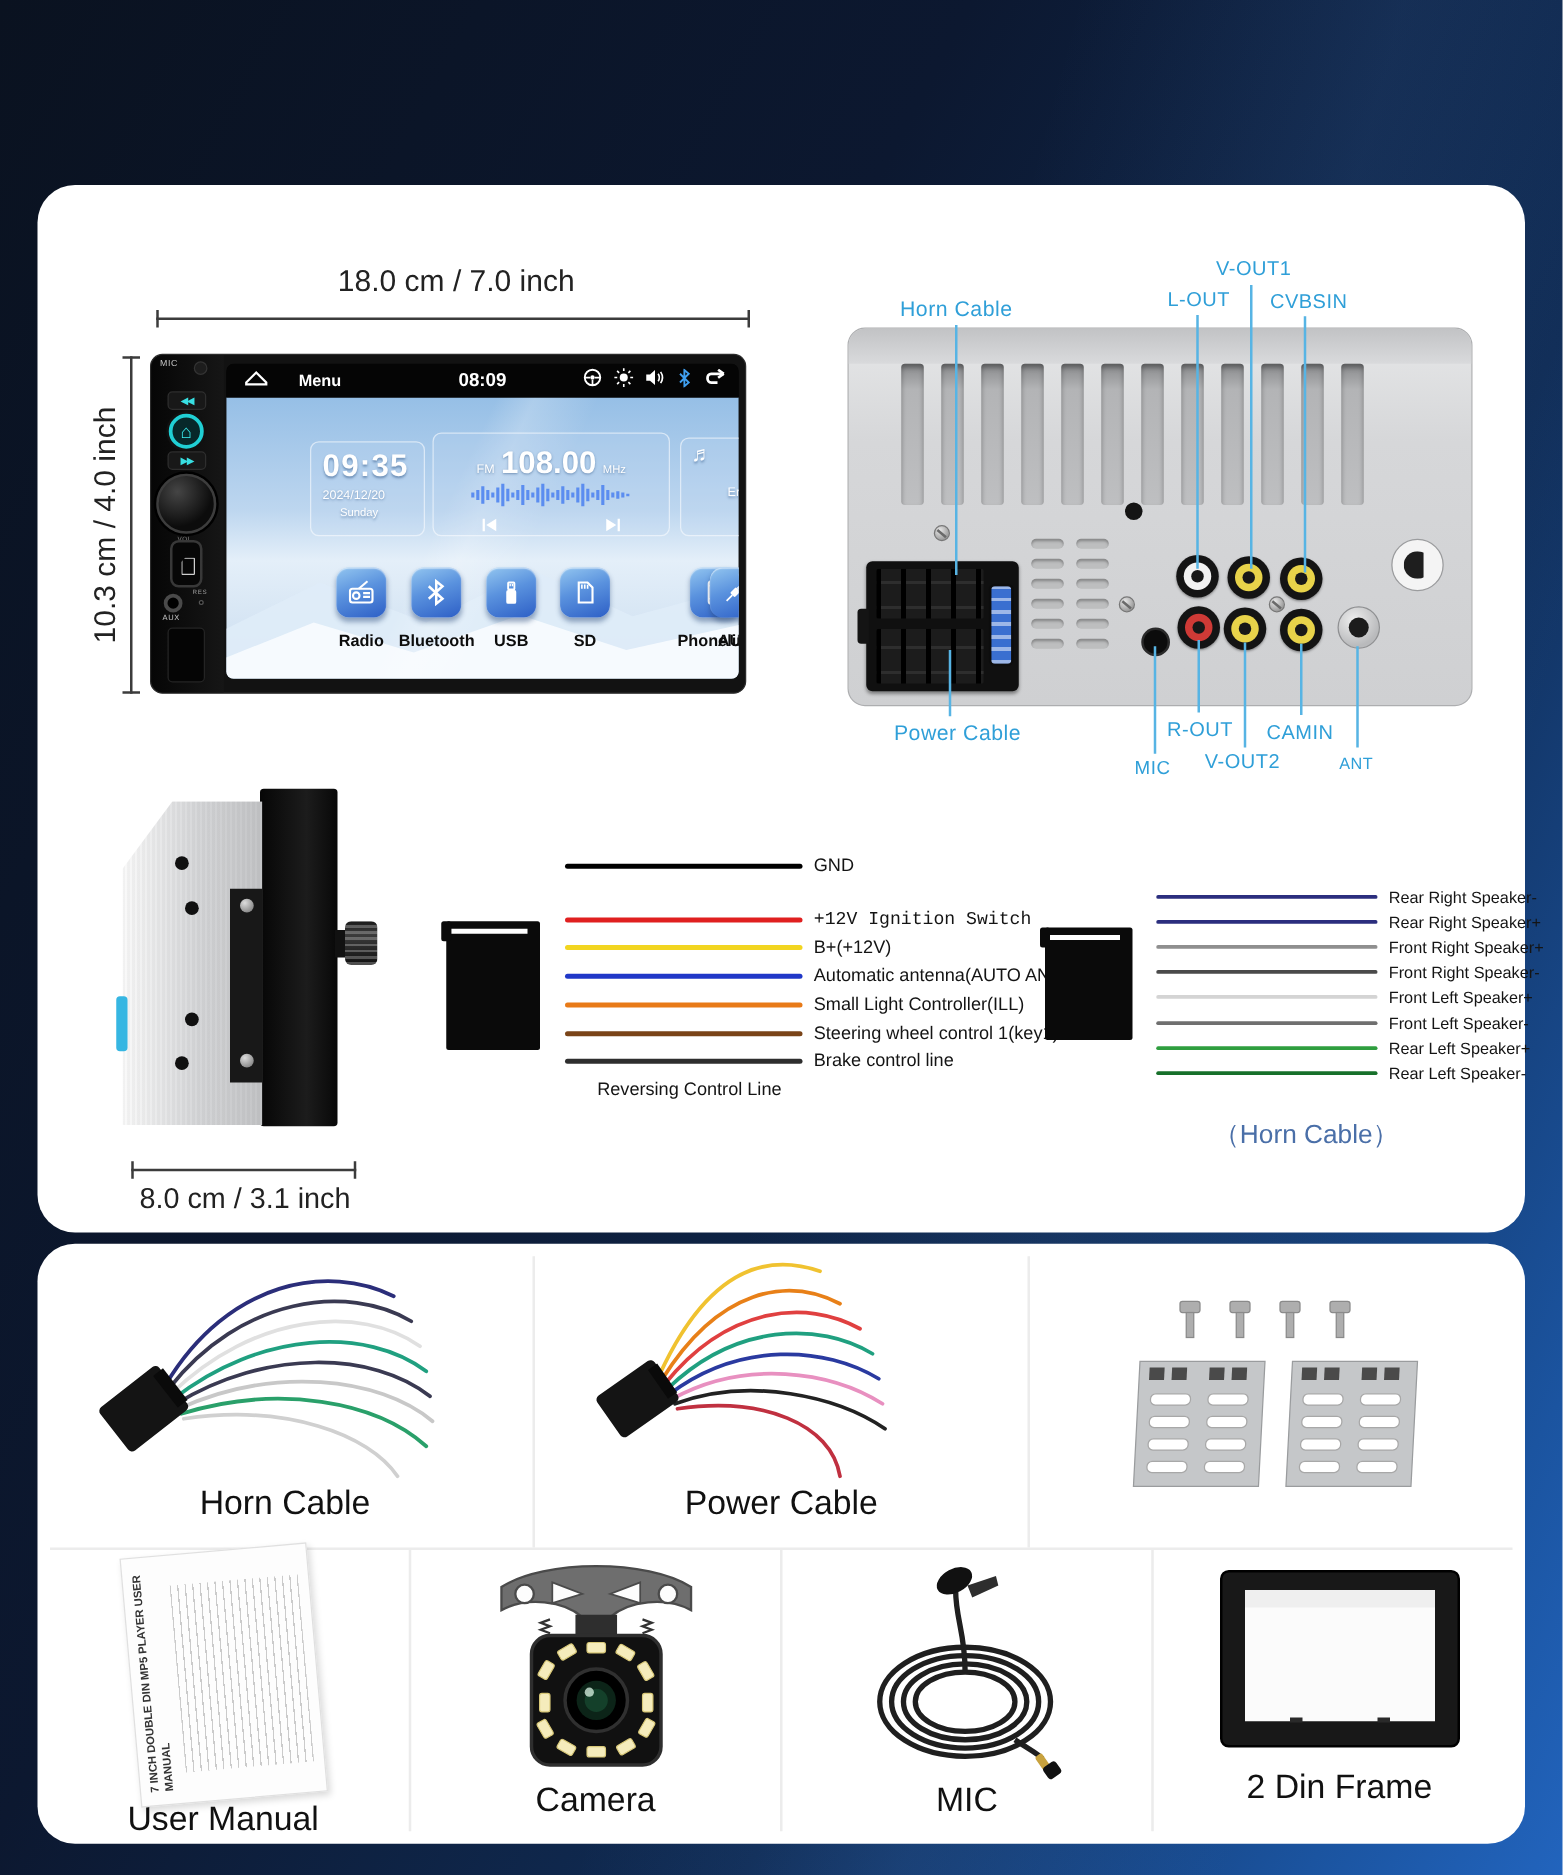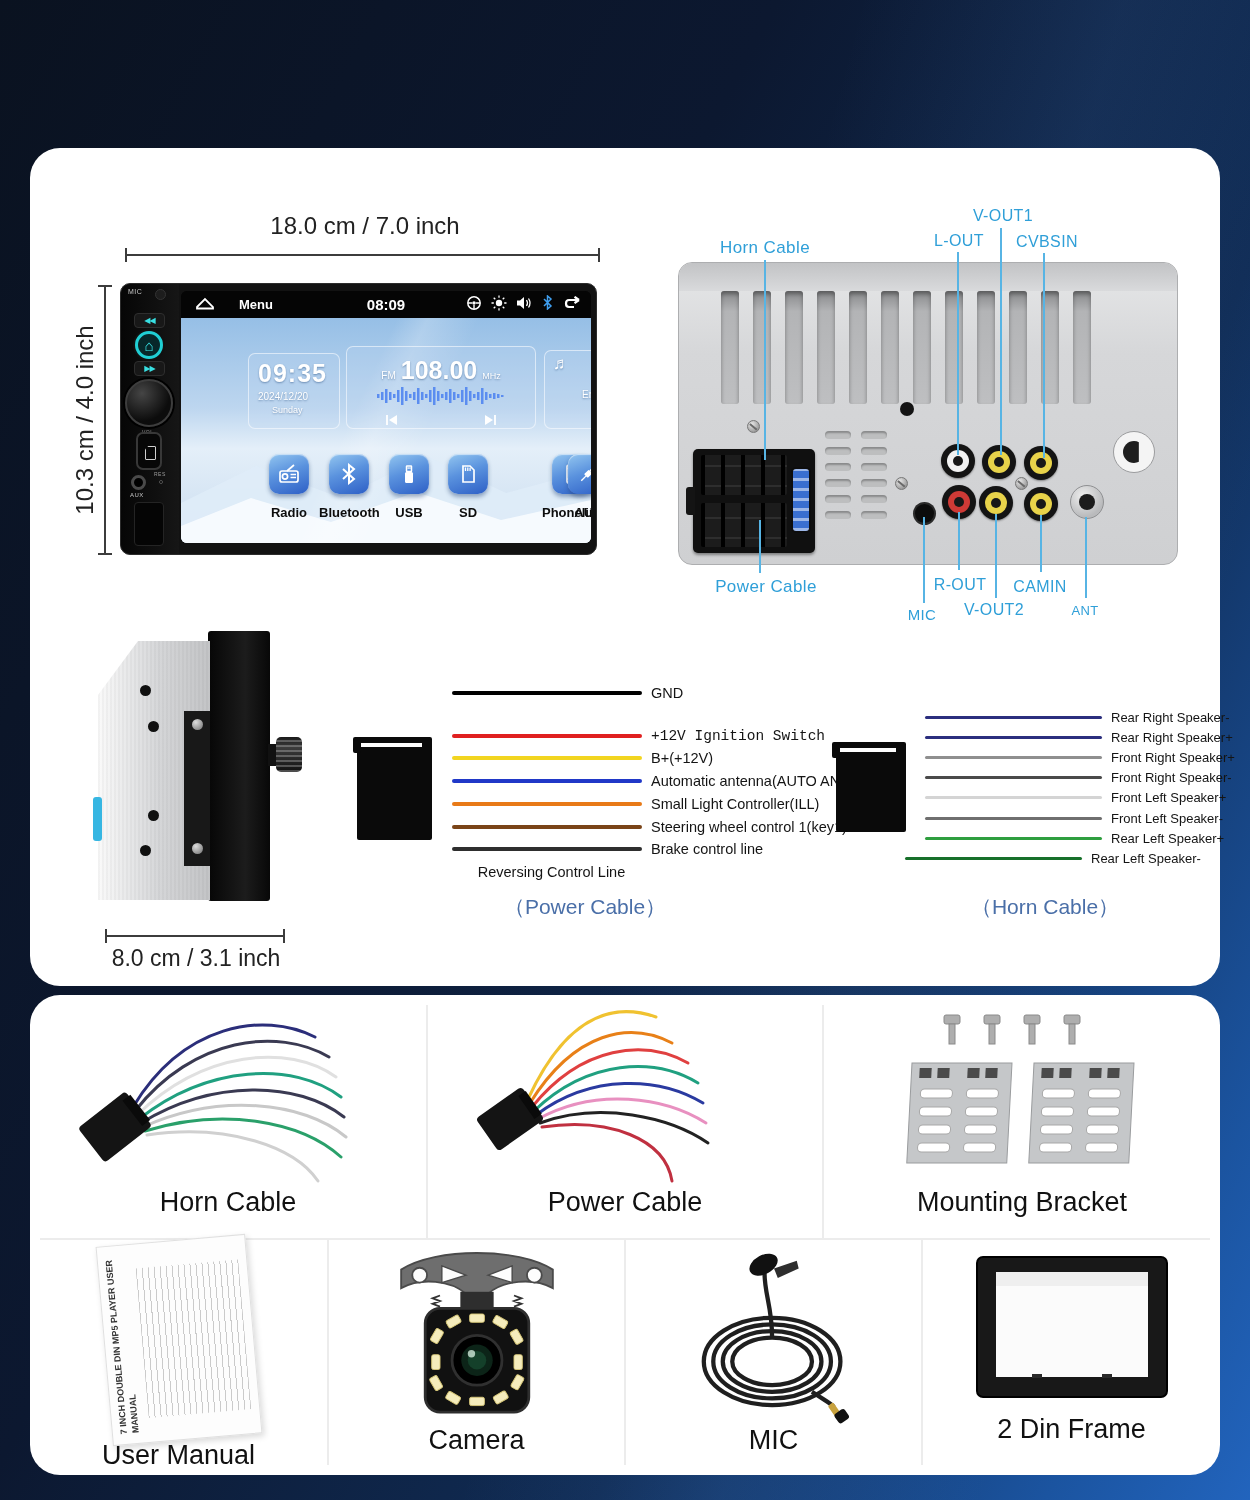--- a/index.html
+++ b/index.html
@@ -490,21 +490,20 @@
       <span class="wire-label">Steering wheel control 1(key1)</span>
       </div>
     <div class="wire-row pwr" style="left:422px;top:693px;">
       <span class="wire-line" style="background: rgb(46, 46, 46);"></span>
       <span class="wire-label">Brake control line</span>
       </div>
     <div class="wire-row pwr" style="left:422px;top:716px;flex-direction:column;">
       <span class="wire-line" style="background: rgb(238, 154, 222);"></span>
       <span class="wire-label">Reversing Control Line</span>
       </div>
-    <div class="wire-caption" style="left:405px;top:745px;width:300px;">（Power Cable）</div>
 
     <div class="book" style="left:806px;top:594px;width:70px;height:90px;"></div>
     <div class="wire-row hrn" style="left:895px;top:561px;">
       <span class="wire-line" style="background: rgb(43, 46, 126);"></span>
       <span class="wire-label">Rear Right Speaker-</span>
       </div>
     <div class="wire-row hrn" style="left:895px;top:581px;">
       <span class="wire-line" style="background: rgb(43, 46, 126);"></span>
       <span class="wire-label">Rear Right Speaker+</span>
       </div>
@@ -521,21 +520,21 @@
       <span class="wire-label">Front Left Speaker+</span>
       </div>
     <div class="wire-row hrn" style="left:895px;top:662px;">
       <span class="wire-line" style="background: rgb(111, 111, 111);"></span>
       <span class="wire-label">Front Left Speaker-</span>
       </div>
     <div class="wire-row hrn" style="left:895px;top:682px;">
       <span class="wire-line" style="background: rgb(47, 158, 63);"></span>
       <span class="wire-label">Rear Left Speaker+</span>
       </div>
-    <div class="wire-row hrn" style="left:875px;top:702px;">
+    <div class="wire-row hrn" style="left:895px;top:702px;">
       <span class="wire-line" style="background: rgb(23, 112, 42);"></span>
       <span class="wire-label">Rear Left Speaker-</span>
       </div>
     <div class="wire-caption" style="left:890px;top:745px;width:250px;">（Horn Cable）</div>
   </div>
 
   <div id="card2" class="card">
     <div class="gridline" style="left:396px;top:10px;width:2px;height:233px;"></div>
     <div class="gridline" style="left:792px;top:10px;width:2px;height:233px;"></div>
     <div class="gridline" style="left:10px;top:243px;width:1170px;height:2px;"></div>
@@ -639,21 +638,20 @@
                 <rect x="10" y="62" width="32" height="9" rx="4"></rect>
                 <rect x="10" y="80" width="32" height="9" rx="4"></rect>
                 <rect x="56" y="26" width="32" height="9" rx="4"></rect>
                 <rect x="56" y="44" width="32" height="9" rx="4"></rect>
                 <rect x="56" y="62" width="32" height="9" rx="4"></rect>
                 <rect x="56" y="80" width="32" height="9" rx="4"></rect>
               </g>
           </g>
         </svg>
       </div>
-      <div class="pkg-label">Mounting Bracket</div>
     </div>
 
     <div class="pkg-cell" style="left:0;top:245px;width:297px;height:225px;">
       <div class="pkg-art">
         <div id="manual-page">
           <div id="manual-title">7 INCH DOUBLE DIN MP5 PLAYER USER MANUAL</div>
           <div id="manual-lines"></div>
         </div>
       </div>
       <div class="pkg-label">User Manual</div>

